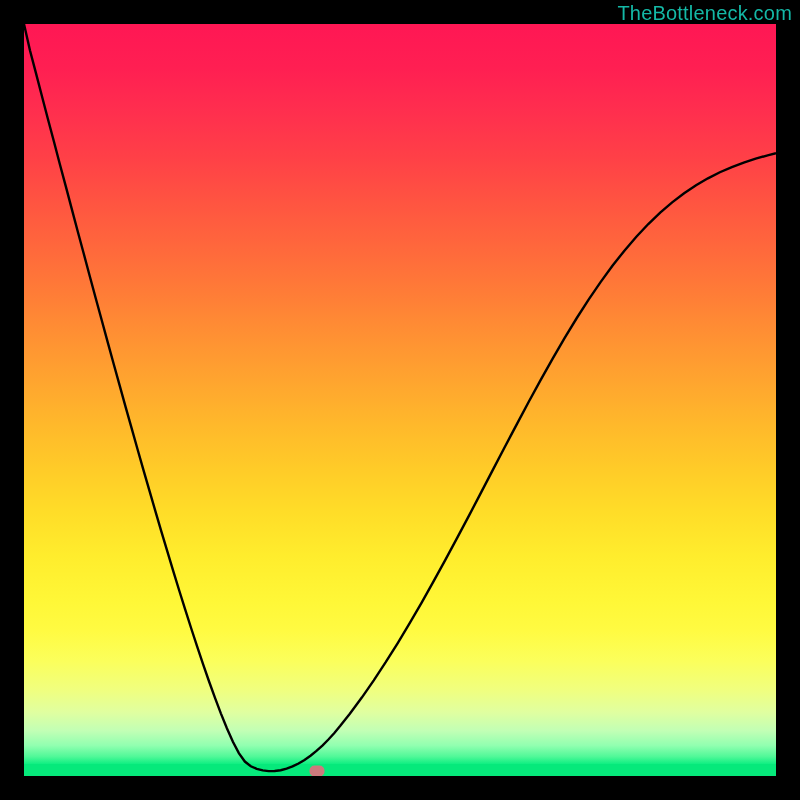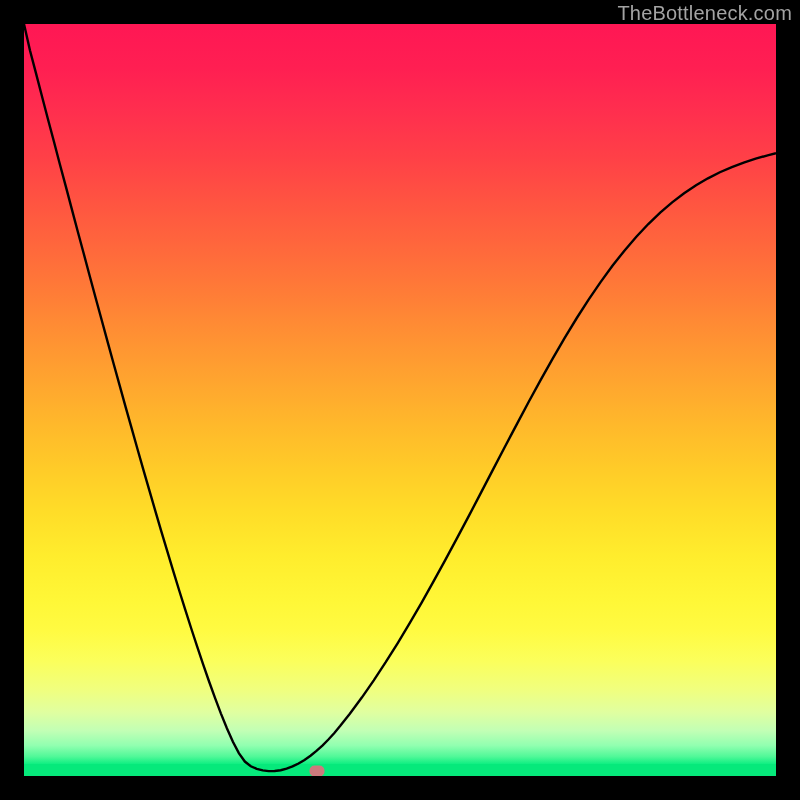--- a/index.html
+++ b/index.html
@@ -51,21 +51,21 @@
     width: 15px;
     height: 11px;
     border-radius: 5px;
     background: #cd7a7d;
     transform: translate(-50%, -50%);
   }
   .watermark {
     position: absolute;
     top: 2px;
     right: 8px;
-    color: #a3a3a3;
+    color: #14b8a6;
     font-family: Arial, Helvetica, sans-serif;
     font-size: 20px;
     letter-spacing: 0.2px;
     user-select: none;
   }
 </style>
 </head>
 <body>
 
 <div class="stage">

